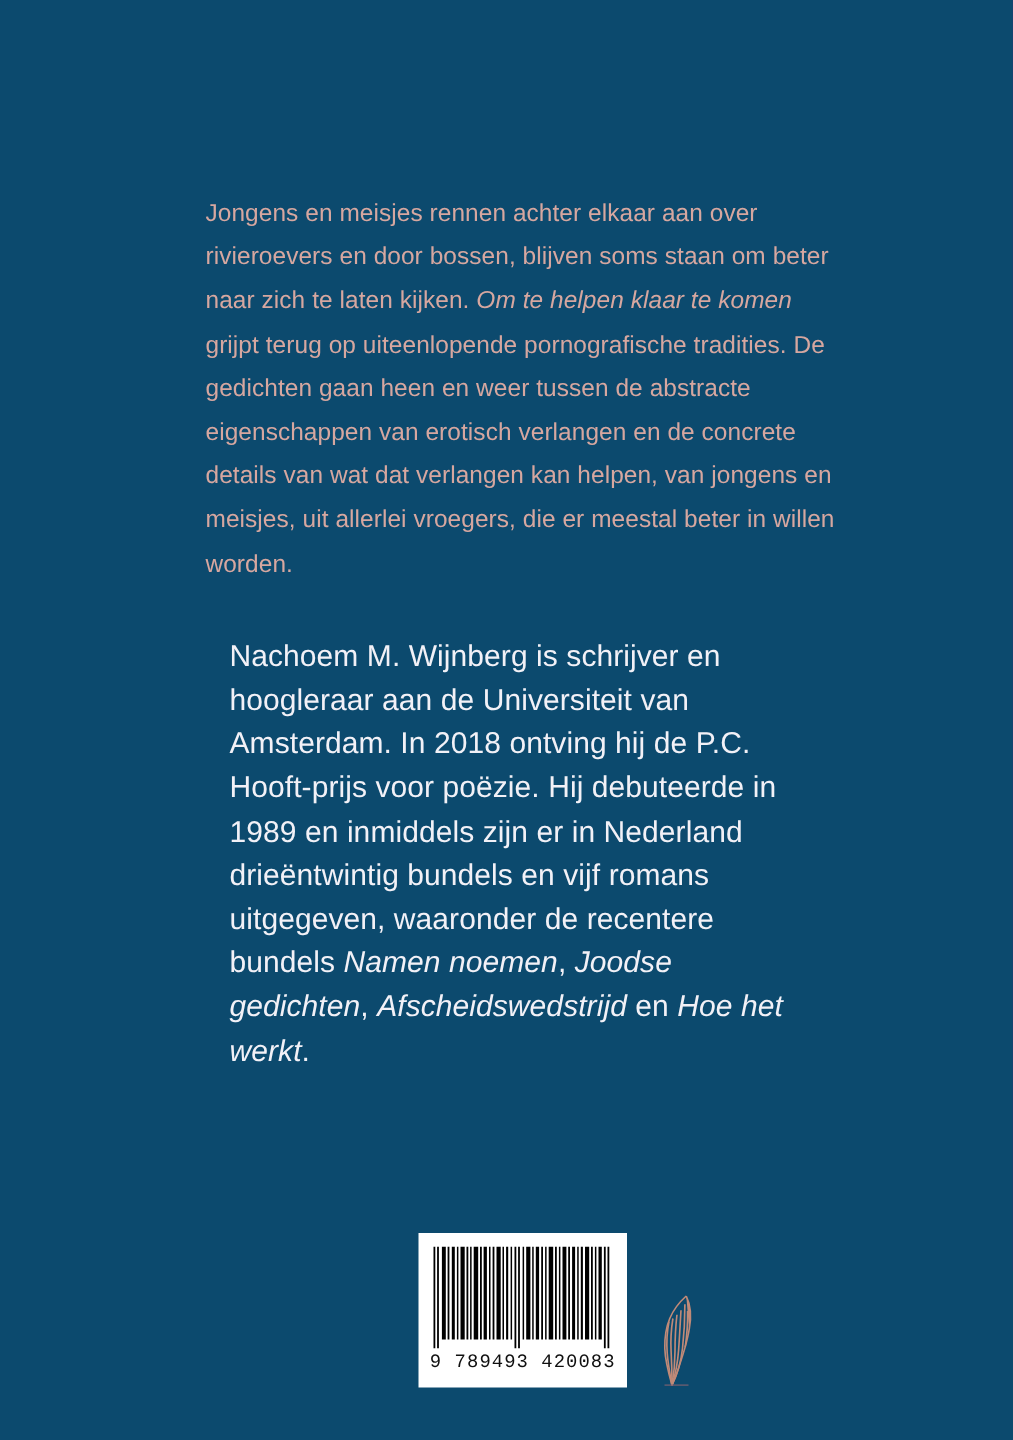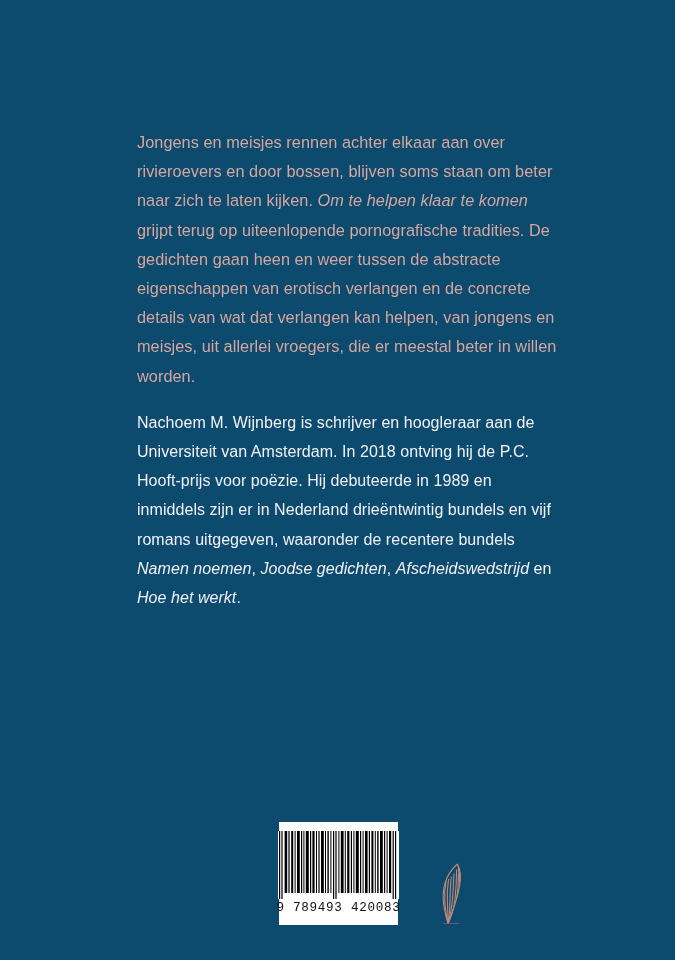--- a/index.html
+++ b/index.html
@@ -35,39 +35,39 @@
     color: #d6a7a0;
     font-size: 16.3px;
     line-height: 29.2px;
     letter-spacing: 0.05px;
     margin: 0;
     font-weight: 400;
   }
 
   .bio {
     color: #f2f1f7;
-    font-size: 16px;
+    font-size: 20px;
     line-height: 29.2px;
     letter-spacing: 0.05px;
-    margin: 0;
+    margin: 16px;
     padding-top: 17px;
     font-weight: 400;
   }
 
   .it {
     font-style: italic;
   }
 
   
 
   .barcode-panel {
     position: absolute;
     left: 279px;
     top: 822px;
-    width: 119px;
+    width: 139px;
     height: 103px;
     background: #ffffff;
     box-sizing: border-box;
     padding: 9px 9px 4px 9px;
     display: flex;
     flex-direction: column;
     align-items: center;
   }
 
   .barcode-bars {

